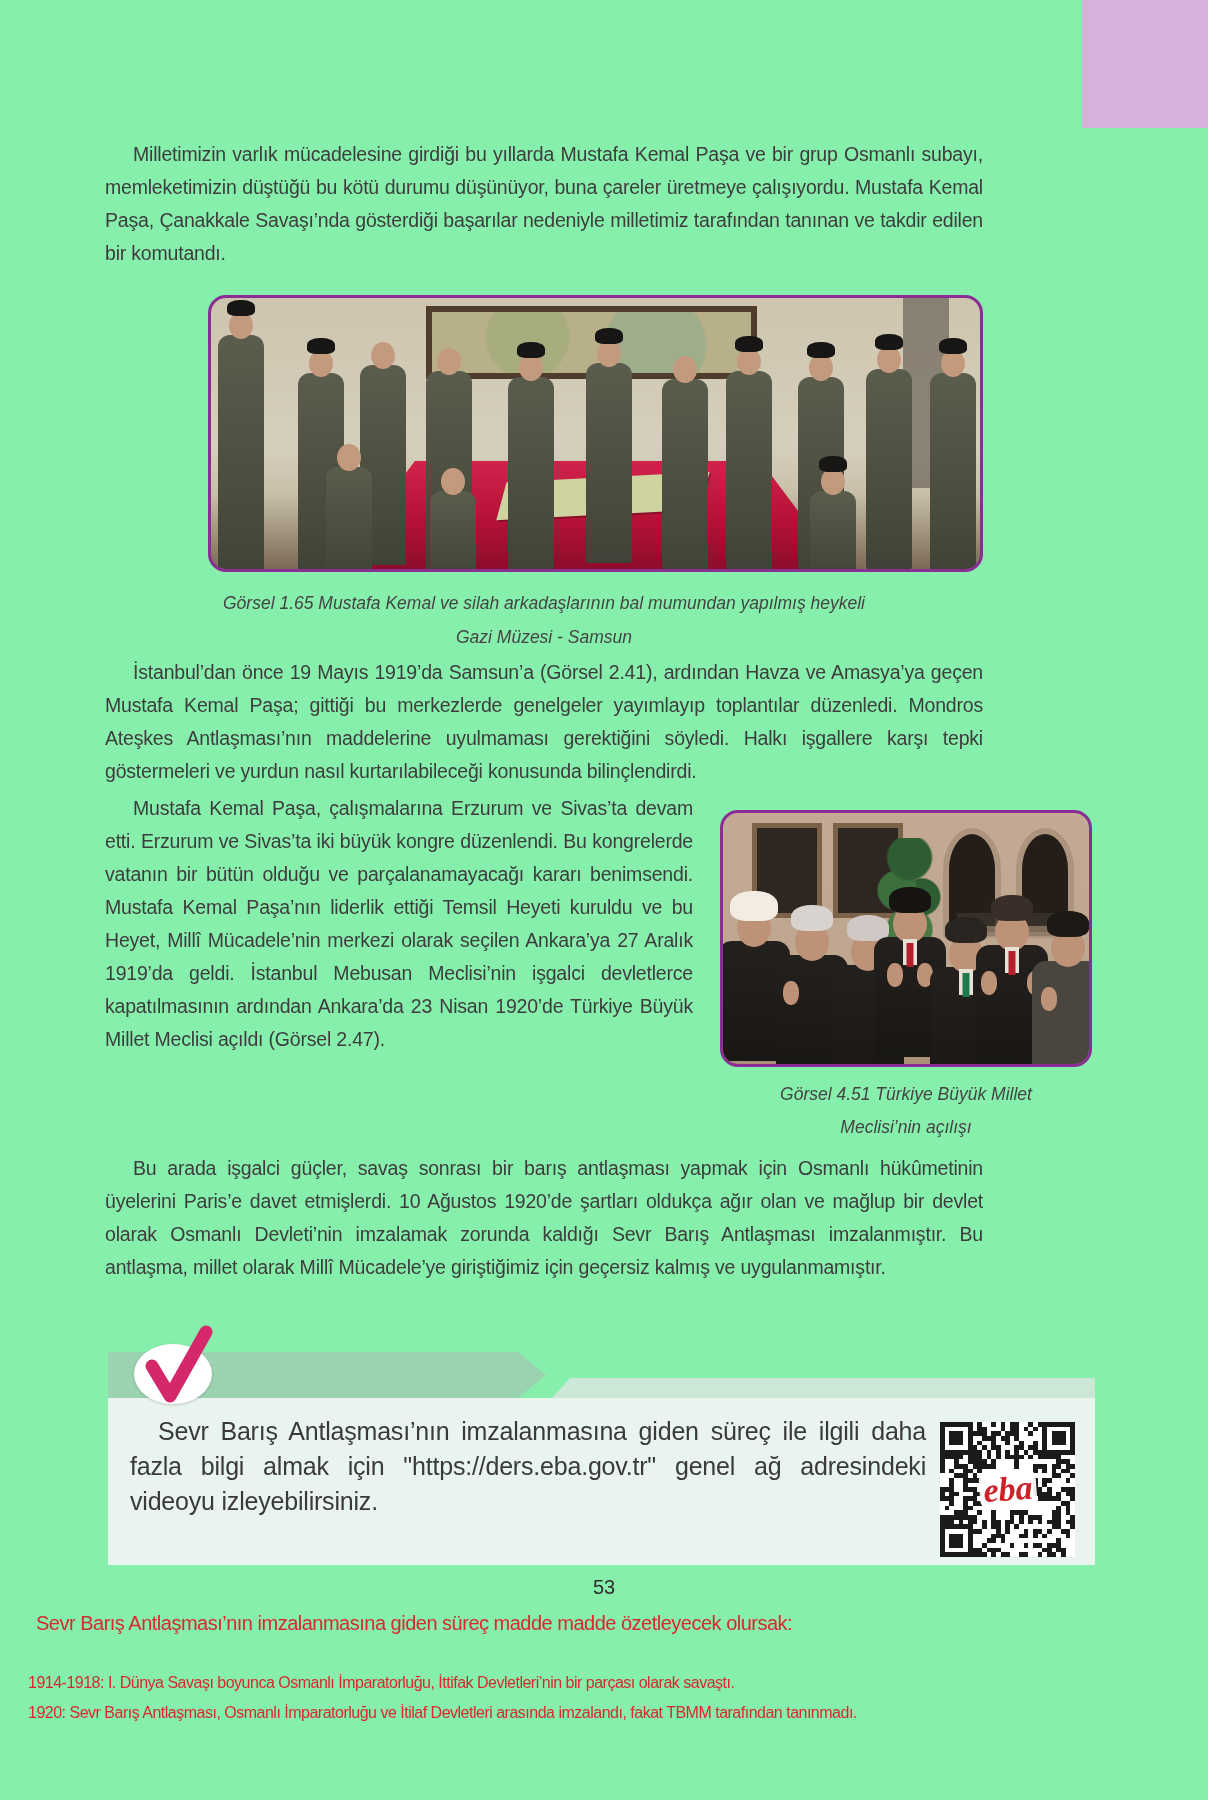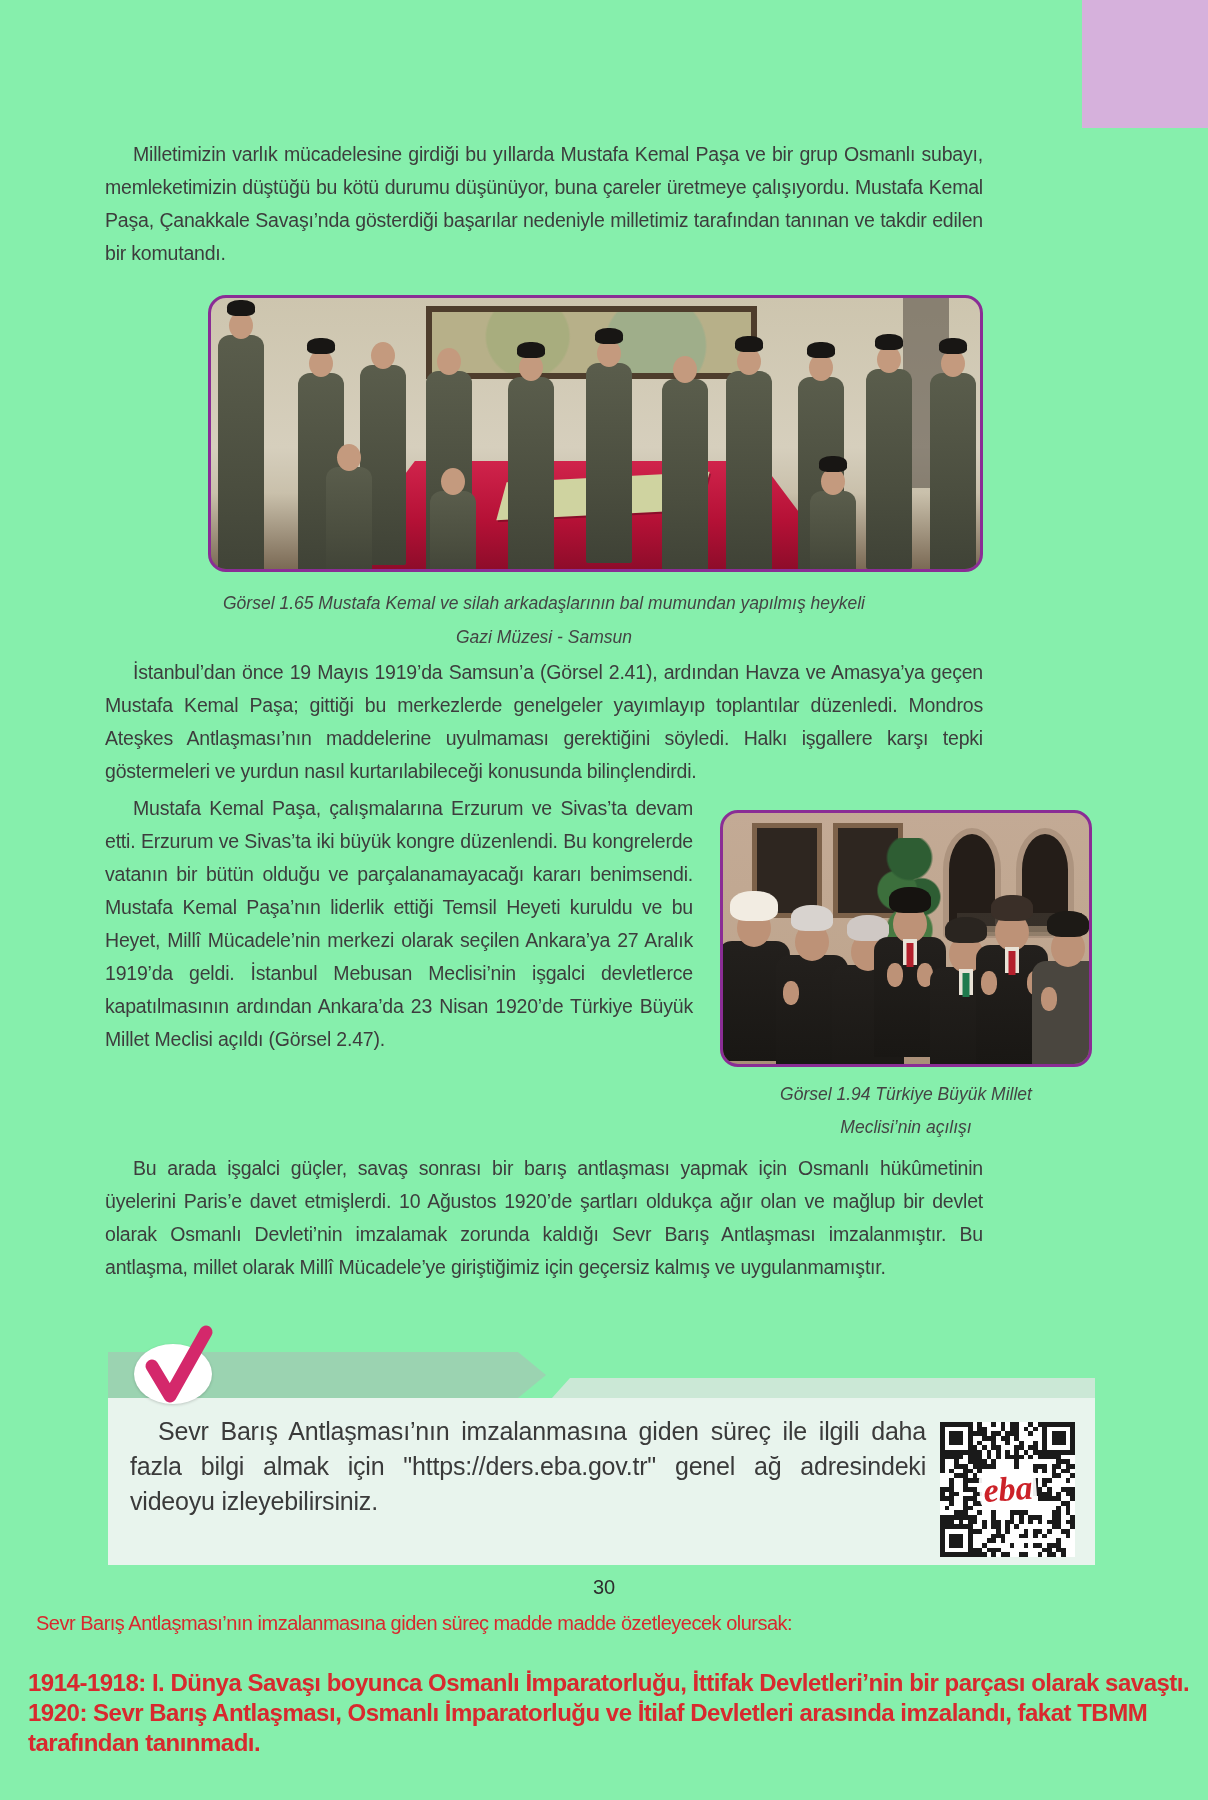--- a/index.html
+++ b/index.html
@@ -83,21 +83,21 @@
   .oneri-check{position:absolute;left:130px;top:1318px;width:92px;height:96px;}
   .oneri-text{position:absolute;left:130px;top:1414px;width:796px;font-size:25px;line-height:35px;text-align:justify;text-indent:28px;letter-spacing:-0.2px;color:#3a3a3a;}
   .qr{position:absolute;left:940px;top:1422px;width:135px;height:135px;background:#ffffff;}
   .qr svg{display:block;width:135px;height:135px;}
   .eba-label{position:absolute;left:50%;top:50%;transform:translate(-50%,-52%) rotate(-4deg);
     font-family:"Liberation Serif",serif;font-style:italic;font-weight:bold;font-size:34px;color:var(--eba-red);
     background:rgba(255,255,255,.92);padding:0 4px;border-radius:8px;line-height:36px;}
   .page-number{position:absolute;left:0;top:1576px;width:1208px;text-align:center;font-size:20px;color:#2e2e2e;}
   
   .red-intro{position:absolute;left:36px;top:1612px;width:1160px;font-size:20px;letter-spacing:-0.5px;color:var(--annotation-red);}
-  .red-items{position:absolute;left:28px;top:1668px;width:1170px;font-size:24px;letter-spacing:-0.5px;line-height:30px;color:var(--annotation-red);font-weight:bold;}
+  .red-items{position:absolute;left:28px;top:1668px;width:1170px;font-size:16px;letter-spacing:-0.5px;line-height:30px;color:var(--annotation-red);}
 </style>
 </head>
 <body>
 
 <div class="page">
 
   <div class="corner-rect"></div>
 
   <p class="body-text p1">Milletimizin varlık mücadelesine girdiği bu yıllarda Mustafa Kemal Paşa ve bir grup Osmanlı subayı, memleketimizin düştüğü bu kötü durumu düşünüyor, buna çareler üretmeye çalışıyordu. Mustafa Kemal Paşa, Çanakkale Savaşı’nda gösterdiği başarılar nedeniyle milletimiz tarafından tanınan ve takdir edilen bir komutandı.</p>
 
@@ -252,21 +252,21 @@
         <div class="hd2">
           <div class="hat2" style="background:#1d1a16;"></div>
         </div>
         <div class="bd2" style="background:#4a463f;">
           <div class="hand" style="left:10px;"></div>
         </div>
       </div>
   </figure>
 
   <div class="caption cap2">
-    <span>Görsel 1.94 Türkiye Büyük Millet</span><br>
+    <span>Görsel 4.51 Türkiye Büyük Millet</span><br>
     <span>Meclisi’nin açılışı</span>
   </div>
 
   <p class="body-text p4">Bu arada işgalci güçler, savaş sonrası bir barış antlaşması yapmak için Osmanlı hükûmetinin üyelerini Paris’e davet etmişlerdi. 10 Ağustos 1920’de şartları oldukça ağır olan ve mağlup bir devlet olarak Osmanlı Devleti’nin imzalamak zorunda kaldığı Sevr Barış Antlaşması imzalanmıştır. Bu antlaşma, millet olarak Millî Mücadele’ye giriştiğimiz için geçersiz kalmış ve uygulanmamıştır.</p>
 
   <div class="oneri-band"></div>
   <div class="oneri-band-light"></div>
   <div class="oneri-body-box"></div>
   <div class="oneri-oval"></div>
   <div class="oneri-check">
@@ -656,21 +656,21 @@
         <rect x="17" y="28" width="1" height="1" fill="#1a1a1a"></rect>
         <rect x="18" y="28" width="1" height="1" fill="#1a1a1a"></rect>
         <rect x="21" y="28" width="1" height="1" fill="#1a1a1a"></rect>
         <rect x="23" y="28" width="1" height="1" fill="#1a1a1a"></rect>
         <rect x="24" y="28" width="1" height="1" fill="#1a1a1a"></rect>
         <rect x="26" y="28" width="1" height="1" fill="#1a1a1a"></rect>
       </svg>
     <span class="eba-label">eba</span>
   </div>
 
-  <div class="page-number">30</div>
+  <div class="page-number">53</div>
 
   <div class="red-intro">Sevr Barış Antlaşması’nın imzalanmasına giden süreç madde madde özetleyecek olursak:</div>
   <div class="red-items">
       <div>1914-1918: I. Dünya Savaşı boyunca Osmanlı İmparatorluğu, İttifak Devletleri’nin bir parçası olarak savaştı.</div>
       <div>1920: Sevr Barış Antlaşması, Osmanlı İmparatorluğu ve İtilaf Devletleri arasında imzalandı, fakat TBMM tarafından tanınmadı.</div>
     </div>
 
 </div>
 
 </body></html>

